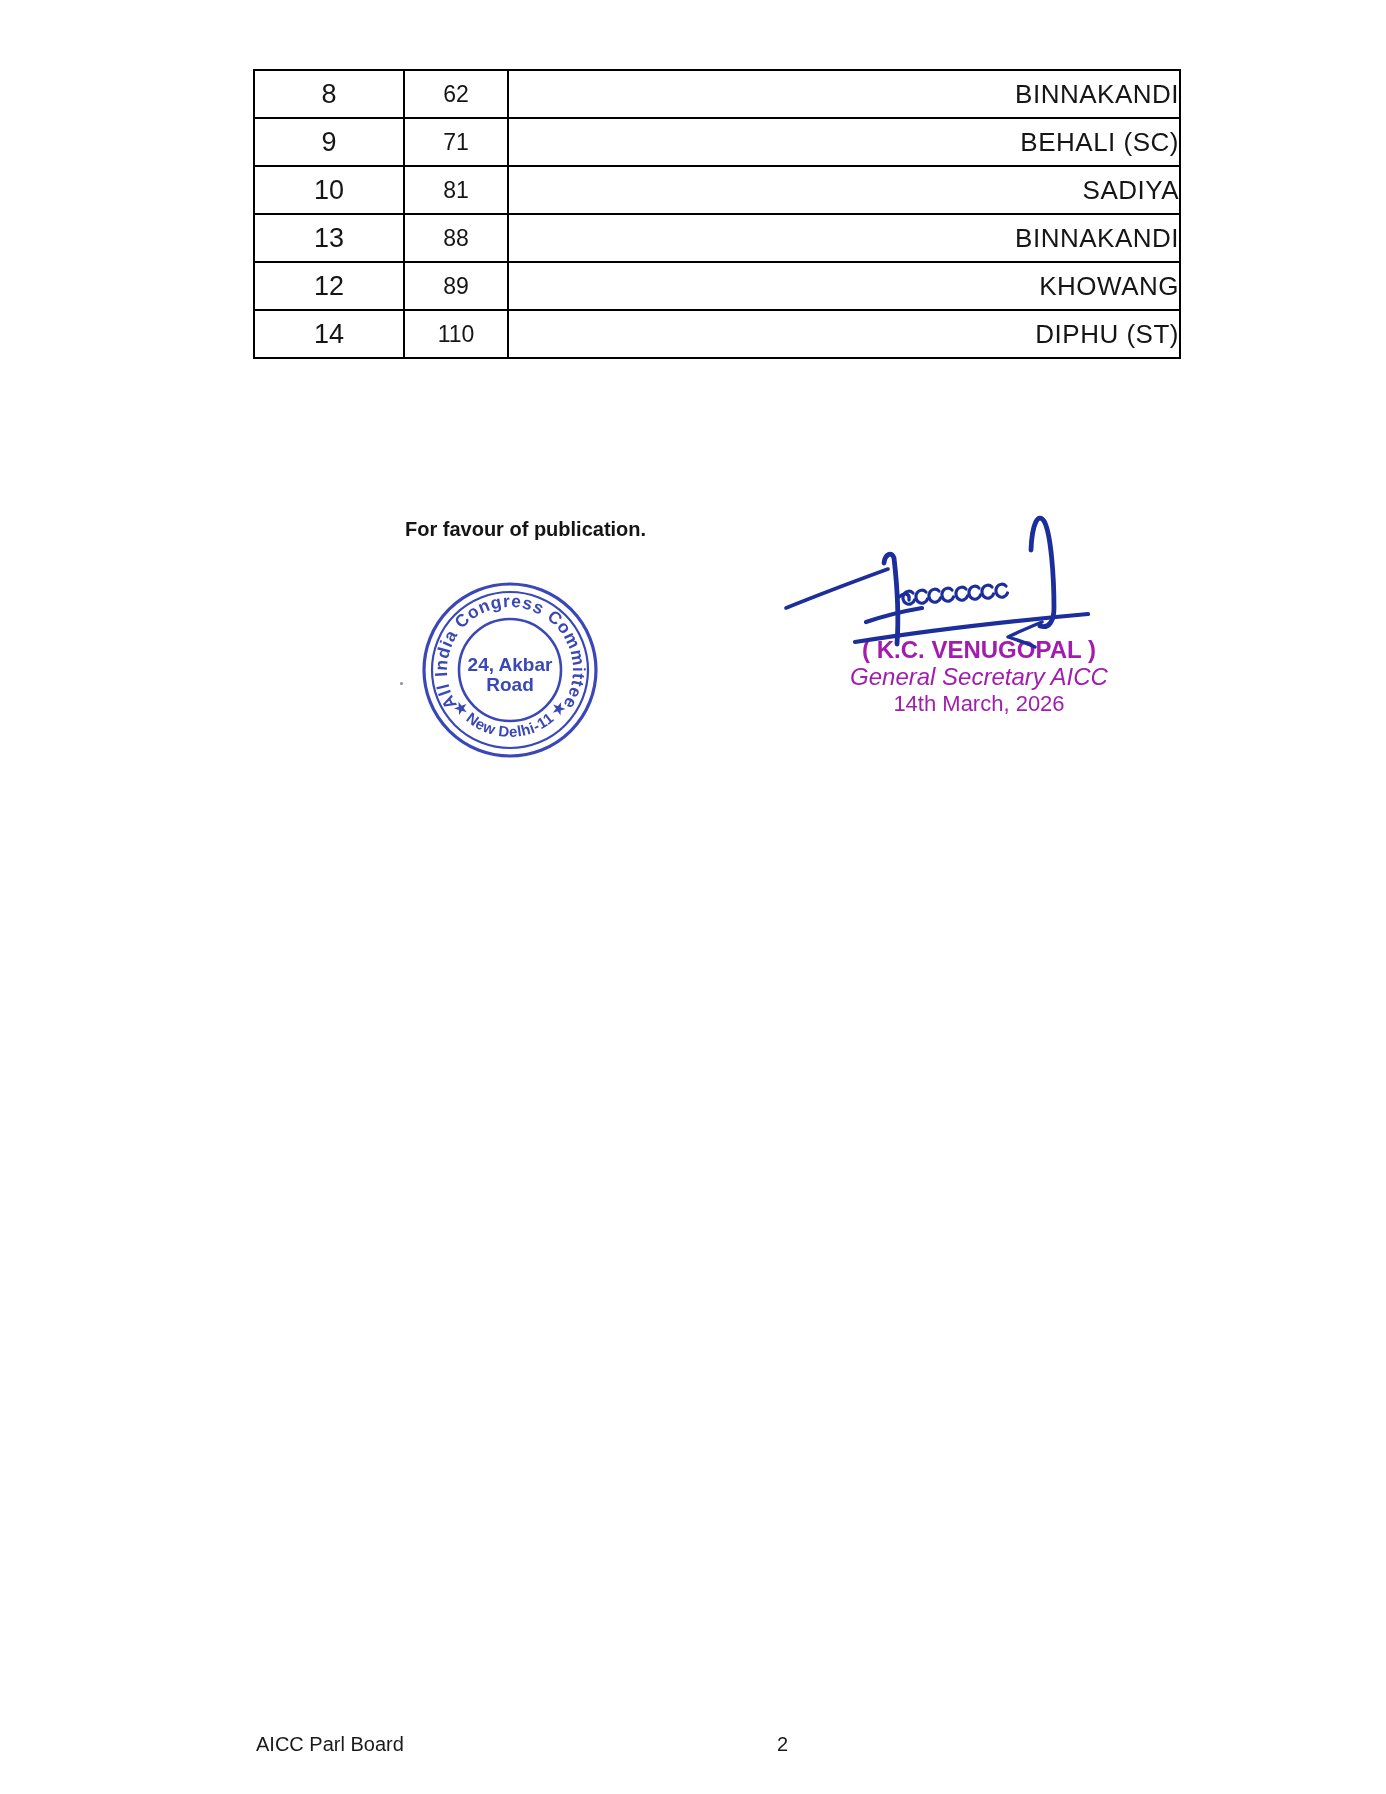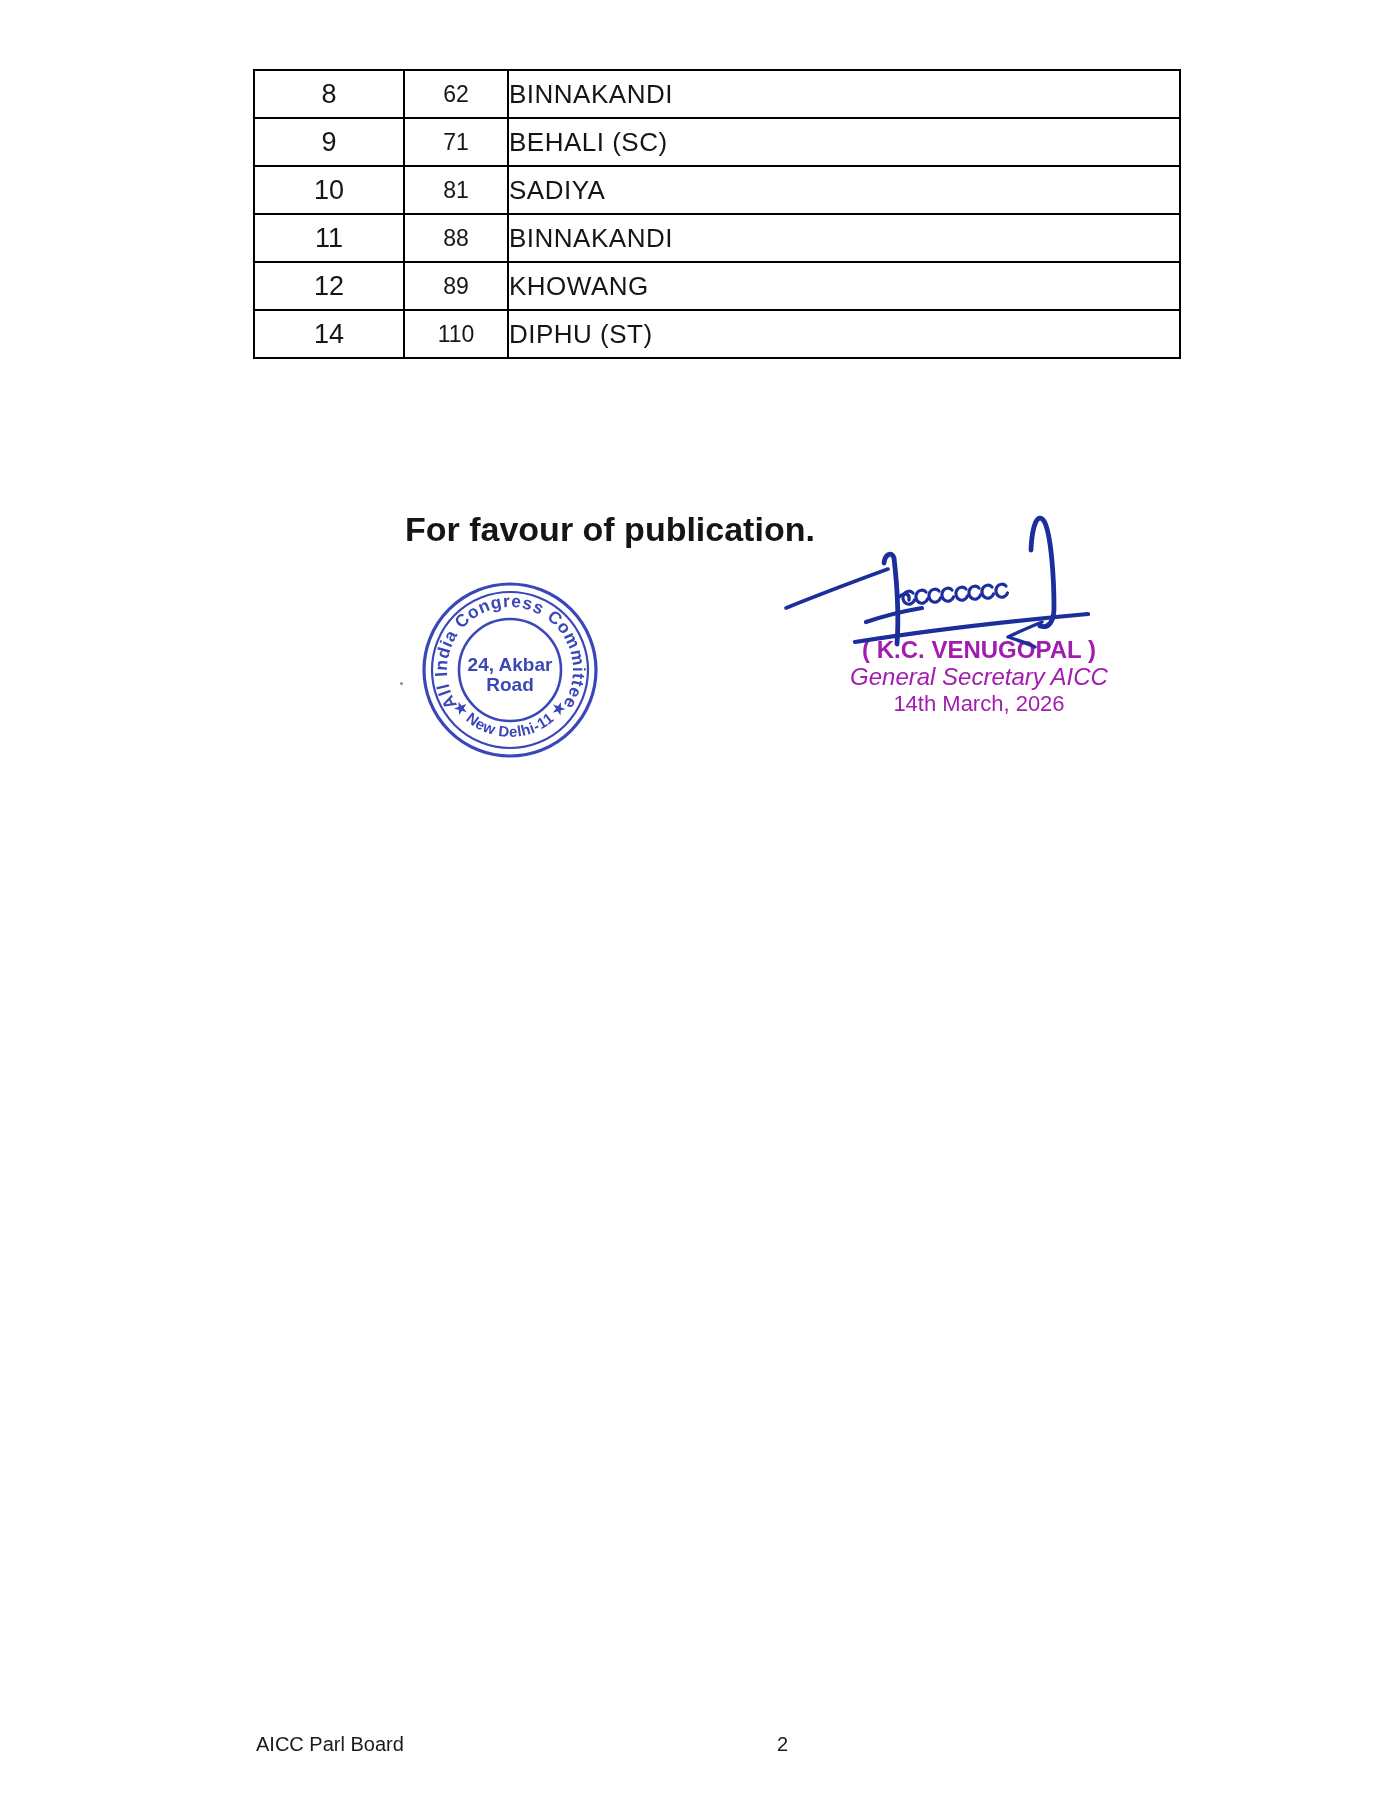--- a/index.html
+++ b/index.html
@@ -19,25 +19,25 @@
   }
   table.c-table td{
     border:2px solid #000;
     height:46px;
     padding:0;
     vertical-align:middle;
     color:#151515;
   }
   td.c1{width:148px;text-align:center;font-size:27px;}
   td.c2{width:102px;text-align:center;font-size:23px;margin-top:24px;}
-  td.c3{width:670px;text-align:left;font-size:26px;padding-left:5px;letter-spacing:.5px;}
+  td.c3{width:670px;text-align:right;font-size:26px;padding-left:5px;letter-spacing:.5px;}
   
   .pub-note{
     position:absolute;left:405px;top:514px;
-    font-size:34px;font-weight:bold;line-height:30px;color:#151515;
+    font-size:20px;font-weight:bold;line-height:30px;color:#151515;
   }
   
   .stamp{position:absolute;left:421px;top:581px;width:178px;height:178px;opacity:.94;}
   .stamp text{font-family:"Liberation Sans", sans-serif;font-weight:bold;}
   .arc-top{font-size:17.5px;letter-spacing:.8px;}
   .arc-bottom{font-size:15px;letter-spacing:.4px;}
   .stamp-center1{font-size:19px;}
   .stamp-center2{font-size:19px;}
   
   .sig-block{
@@ -69,21 +69,21 @@
         <td class="c1">9</td>
         <td class="c2">71</td>
         <td class="c3">BEHALI (SC)</td>
       </tr>
       <tr>
         <td class="c1">10</td>
         <td class="c2">81</td>
         <td class="c3">SADIYA</td>
       </tr>
       <tr>
-        <td class="c1">11</td>
+        <td class="c1">13</td>
         <td class="c2">88</td>
         <td class="c3">BINNAKANDI</td>
       </tr>
       <tr>
         <td class="c1">12</td>
         <td class="c2">89</td>
         <td class="c3">KHOWANG</td>
       </tr>
       <tr>
         <td class="c1">14</td>

